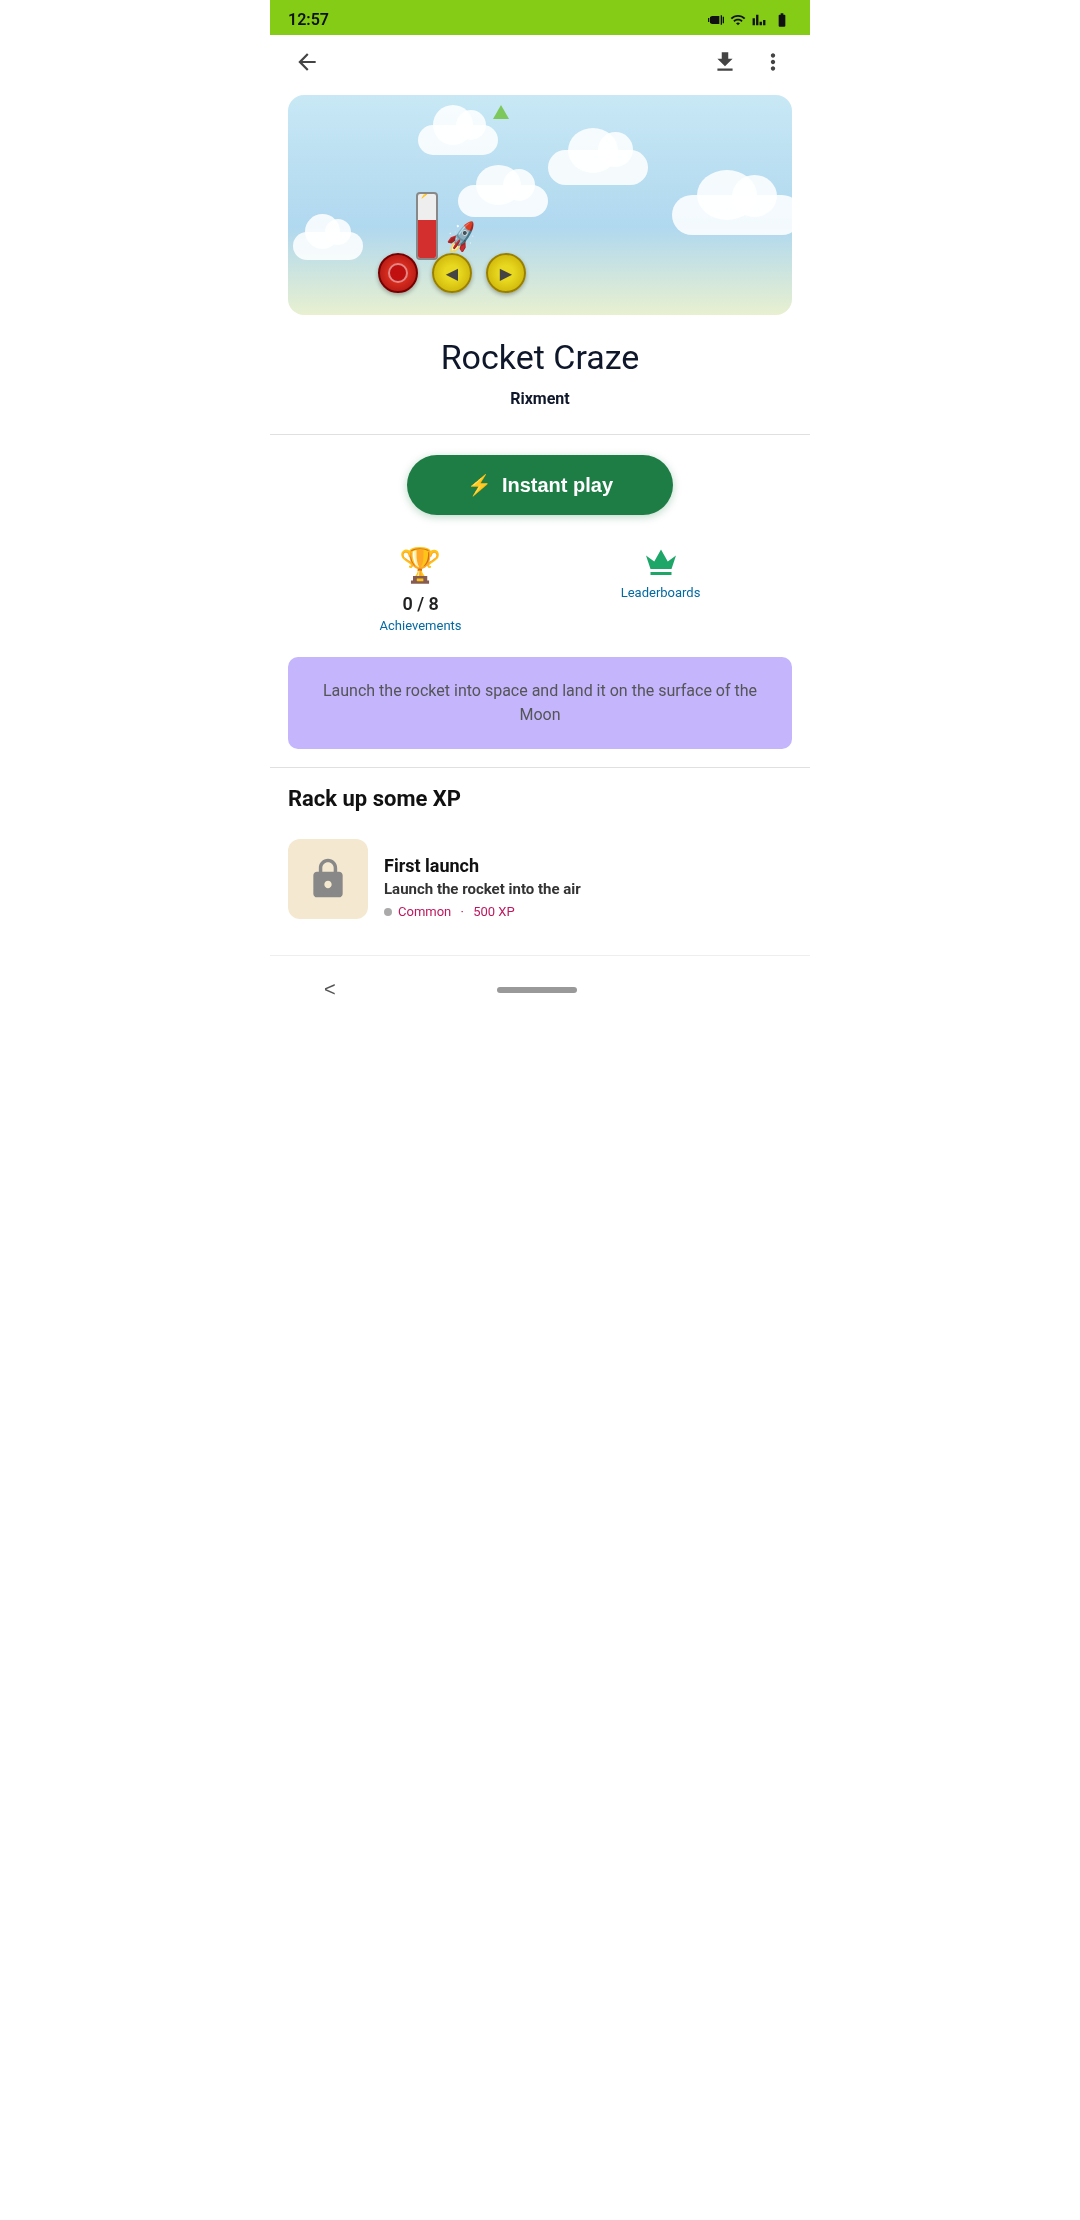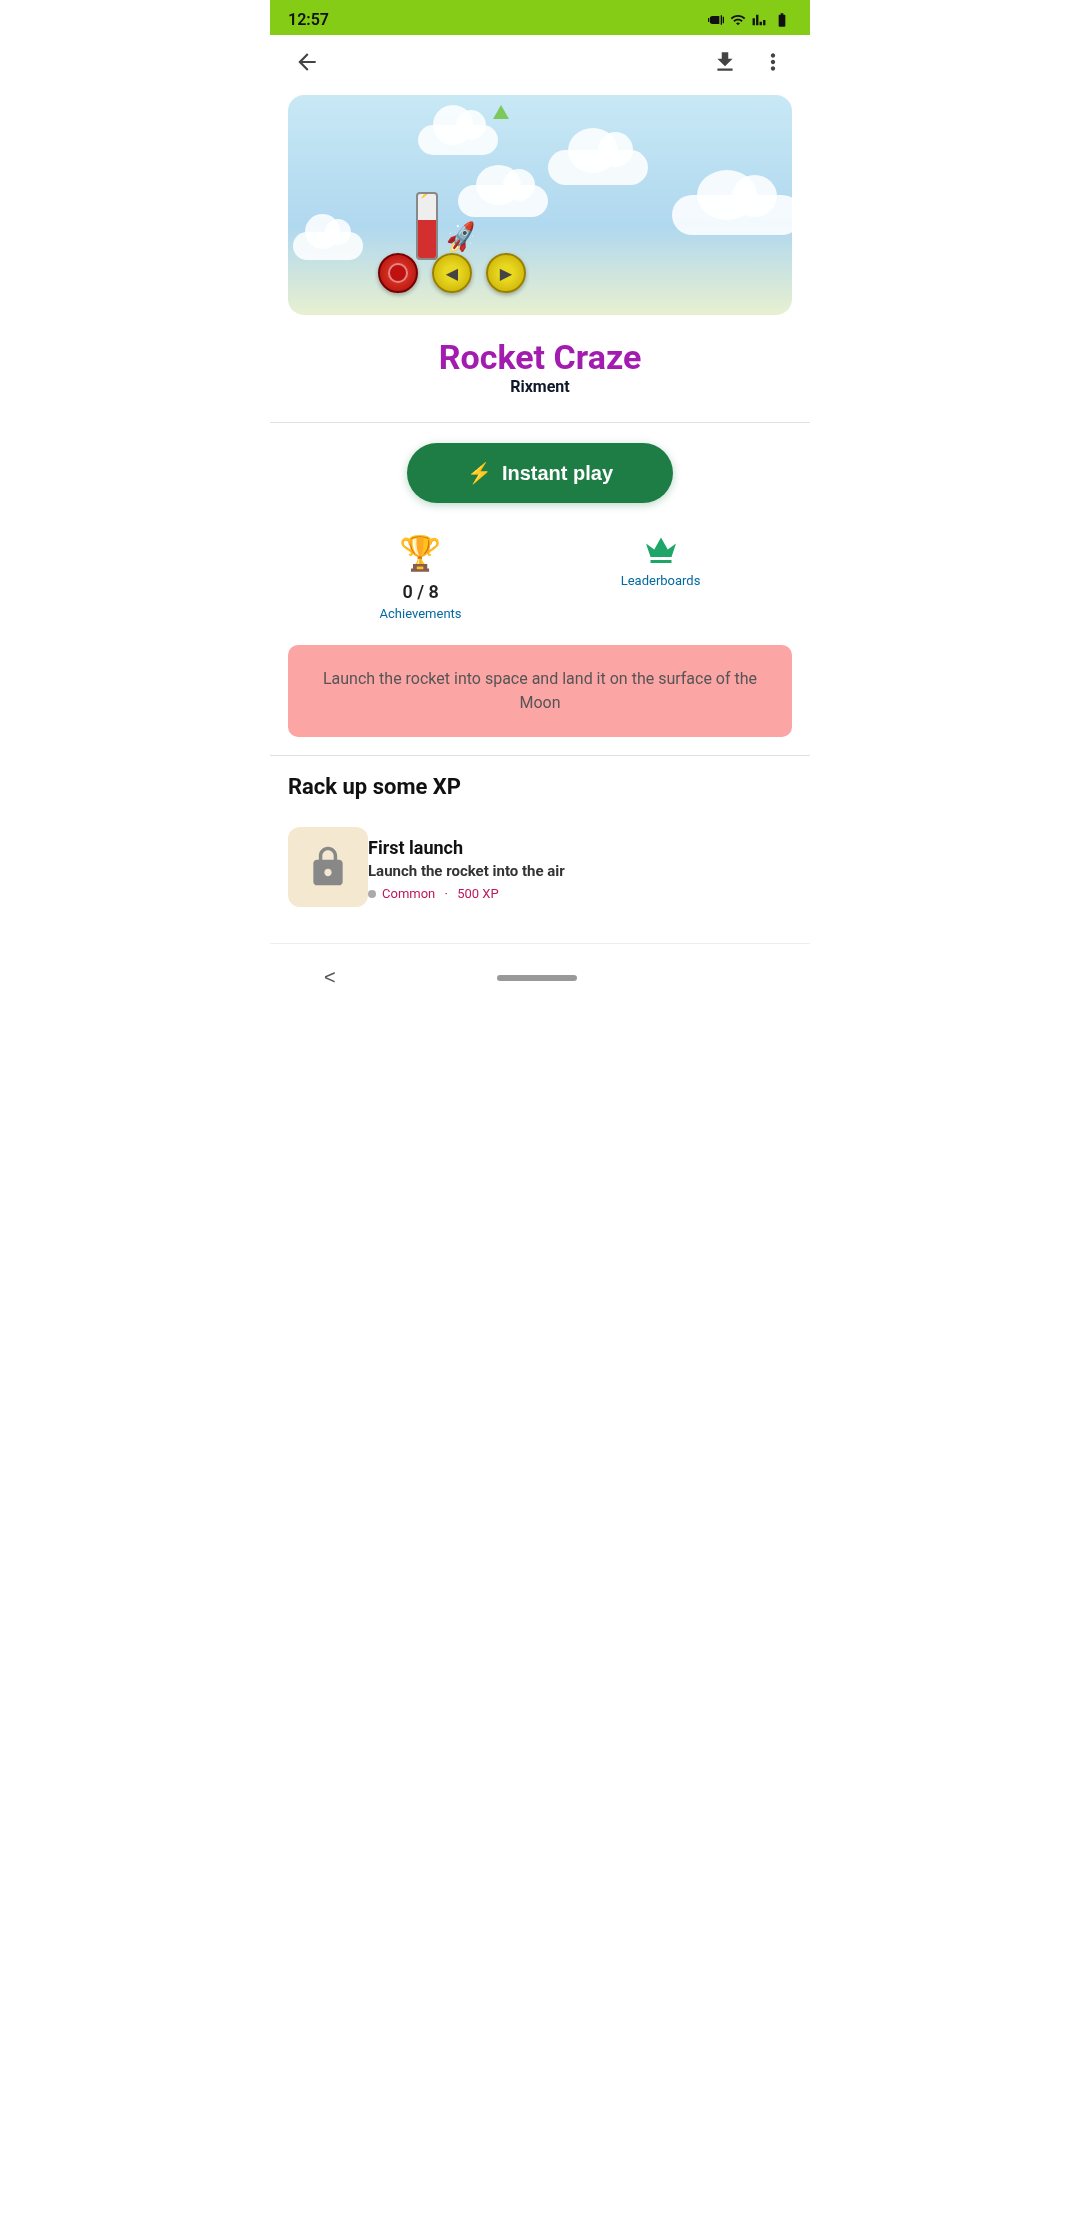--- a/index.html
+++ b/index.html
@@ -197,23 +197,23 @@
       background: #c01010;
     }
 
     
     .app-title-section {
       text-align: center;
       padding: 22px 18px 10px 18px;
     }
     .app-name {
       font-size: 34px;
-      font-weight: 700;
-      color: #a21caf;
-      margin-bottom: 0;
+      font-weight: 400;
+      color: #0f172a;
+      margin-bottom: 12px;
     }
     .app-developer {
       font-size: 16px;
       color: #0f172a;
       font-weight: 700;
     }
 
     
     .divider {
       height: 1px;
@@ -268,21 +268,21 @@
     }
     .stat-label {
       font-size: 13px;
       color: #0369a1;
       margin-top: -4px;
     }
     .trophy-icon { color: #f5b800; }
 
     
     .description-box {
-      background: #fca5a5;
+      background: #c4b5fd;
       margin: 0 18px 10px 18px;
       border-radius: 10px;
       padding: 22px 20px;
       text-align: center;
     }
     .description-text {
       font-size: 16px;
       color: #555;
       line-height: 1.5;
     }
@@ -301,21 +301,22 @@
     .xp-title {
       font-size: 22px;
       font-weight: 700;
       color: #111;
       margin-bottom: 28px;
     }
 
     
     .achievement-item {
       display: flex;
-      align-items: center;
+      align-items: flex-end;
+      gap: 16px;
       padding-bottom: 18px;
     }
     .achievement-thumb {
       width: 80px;
       height: 80px;
       border-radius: 12px;
       background: #f5e8d0;
       display: flex;
       align-items: center;
       justify-content: center;

